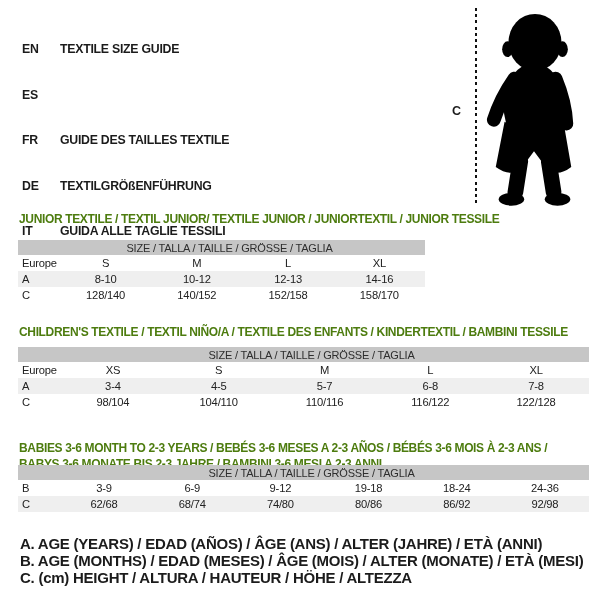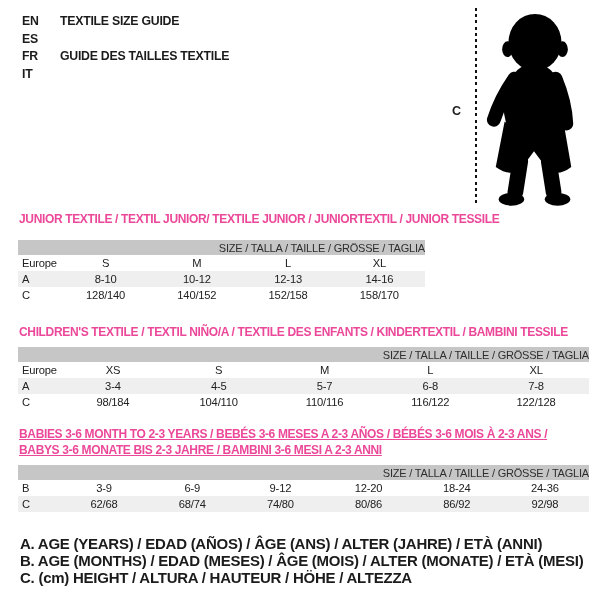--- a/index.html
+++ b/index.html
@@ -7,51 +7,51 @@
   body {
     font-family:"Liberation Sans", sans-serif;
     color:#1b1b1b;
     position:relative;
     overflow:hidden;
   }
   .canvas { position:absolute; inset:0; width:600px; height:600px; background:#fff; }
 
   
   .langs { position:absolute; left:22px; top:13px; }
-  .lang-row { display:flex; font-weight:bold; font-size:12.3px; line-height:17.6px; letter-spacing:-0.25px; white-space:nowrap; }
+  .lang-row { display:flex; font-weight:bold; font-size:12.3px; line-height:17.6px; letter-spacing:-0.25px; white-space:nowrap;margin-top:28px; }
   .lang-code { width:38px; }
 
   
   .dash-line {
     position:absolute; left:475px; top:8px; width:2px; height:198px;
     background:repeating-linear-gradient(to bottom, #111 0 3px, transparent 3px 6.2px);
   }
   .c-label { position:absolute; left:452px; top:104px; font-weight:bold; font-size:12.5px; }
   .baby-svg { position:absolute; left:483px; top:10px; width:102px; height:200px; }
 
   
   .sec-title {
     position:absolute; left:19px; font-weight:bold; font-size:12px;
-    letter-spacing:-0.35px; white-space:nowrap; color:#ec4899;
+    letter-spacing:-0.35px; white-space:nowrap; color:#4d7c0f;
   }
   .t1 { top:212px; }
   .t2 { top:325px; }
-  .t3 { top:426px; line-height:16px;text-decoration:underline; }
+  .t3 { top:440px; line-height:16px; }
   .t3 div { white-space:nowrap; }
 
   
   .tbl {
     position:absolute; left:18px; border-collapse:collapse; table-layout:fixed;
     font-size:11.2px; letter-spacing:-0.2px; color:#222;
   }
   .tbl1 { top:240px; width:407px; }
   .tbl2 { top:347px; width:571px; }
   .tbl3 { top:465px; width:571px; }
   .tbl thead td {
-    background:#c6c6c6; height:15px; text-align:right;
+    background:#c6c6c6; height:15px; text-align:center;
     padding:1px 0 0 16px; font-size:11px; color:#2e2e2e;
   }
   .tbl tbody td { height:16px; text-align:center; padding:0; vertical-align:middle; }
   .tbl tbody td.label { text-align:left; padding-left:4px; }
   .tbl tbody tr.alt td { background:#efefef; }
 
   
   .notes { position:absolute; left:20px; top:536px; }
   .note-line { font-weight:bold; font-size:15px; line-height:16.8px; letter-spacing:-0.25px; white-space:nowrap; }
 </style>
@@ -66,21 +66,26 @@
         <span class="lang-label">TEXTILE SIZE GUIDE</span>
       </div>
       <div class="lang-row">
         <span class="lang-code">ES</span>
       </div>
       <div class="lang-row">
         <span class="lang-code">FR</span>
         <span class="lang-label">GUIDE DES TAILLES TEXTILE</span>
       </div>
       <div class="lang-row">
+        <span class="lang-code">DE</span>
+        <span class="lang-label">TEXTILGRÖßENFÜHRUNG</span>
+      </div>
+      <div class="lang-row">
         <span class="lang-code">IT</span>
+        <span class="lang-label">GUIDA ALLE TAGLIE TESSILI</span>
       </div>
     </div>
 
   <div class="dash-line"></div>
   <div class="c-label">C</div>
   <svg class="baby-svg" viewBox="0 0 104 200" xmlns="http://www.w3.org/2000/svg">
     <g fill="#000" stroke="none">
       <ellipse cx="25" cy="38" rx="5.5" ry="8"></ellipse>
       <ellipse cx="81" cy="38" rx="5.5" ry="8"></ellipse>
       <ellipse cx="53" cy="31" rx="27" ry="29"></ellipse>
@@ -161,21 +166,21 @@
         <tr class="alt">
           <td class="label">A</td>
           <td>3-4</td>
           <td>4-5</td>
           <td>5-7</td>
           <td>6-8</td>
           <td>7-8</td>
         </tr>
         <tr>
           <td class="label">C</td>
-          <td>98/184</td>
+          <td>98/104</td>
           <td>104/110</td>
           <td>110/116</td>
           <td>116/122</td>
           <td>122/128</td>
         </tr>
       </tbody>
   </table>
 
   <div class="sec-title t3">
     <div>BABIES 3-6 MONTH TO 2-3 YEARS / BEBÉS 3-6 MESES A 2-3 AÑOS / BÉBÉS 3-6 MOIS À 2-3 ANS /</div>
@@ -195,21 +200,21 @@
       <tr>
         <td colspan="7">SIZE / TALLA / TAILLE / GRÖSSE / TAGLIA</td>
       </tr>
     </thead>
     <tbody>
         <tr>
           <td class="label">B</td>
           <td>3-9</td>
           <td>6-9</td>
           <td>9-12</td>
-          <td>12-20</td>
+          <td>19-18</td>
           <td>18-24</td>
           <td>24-36</td>
         </tr>
         <tr class="alt">
           <td class="label">C</td>
           <td>62/68</td>
           <td>68/74</td>
           <td>74/80</td>
           <td>80/86</td>
           <td>86/92</td>

